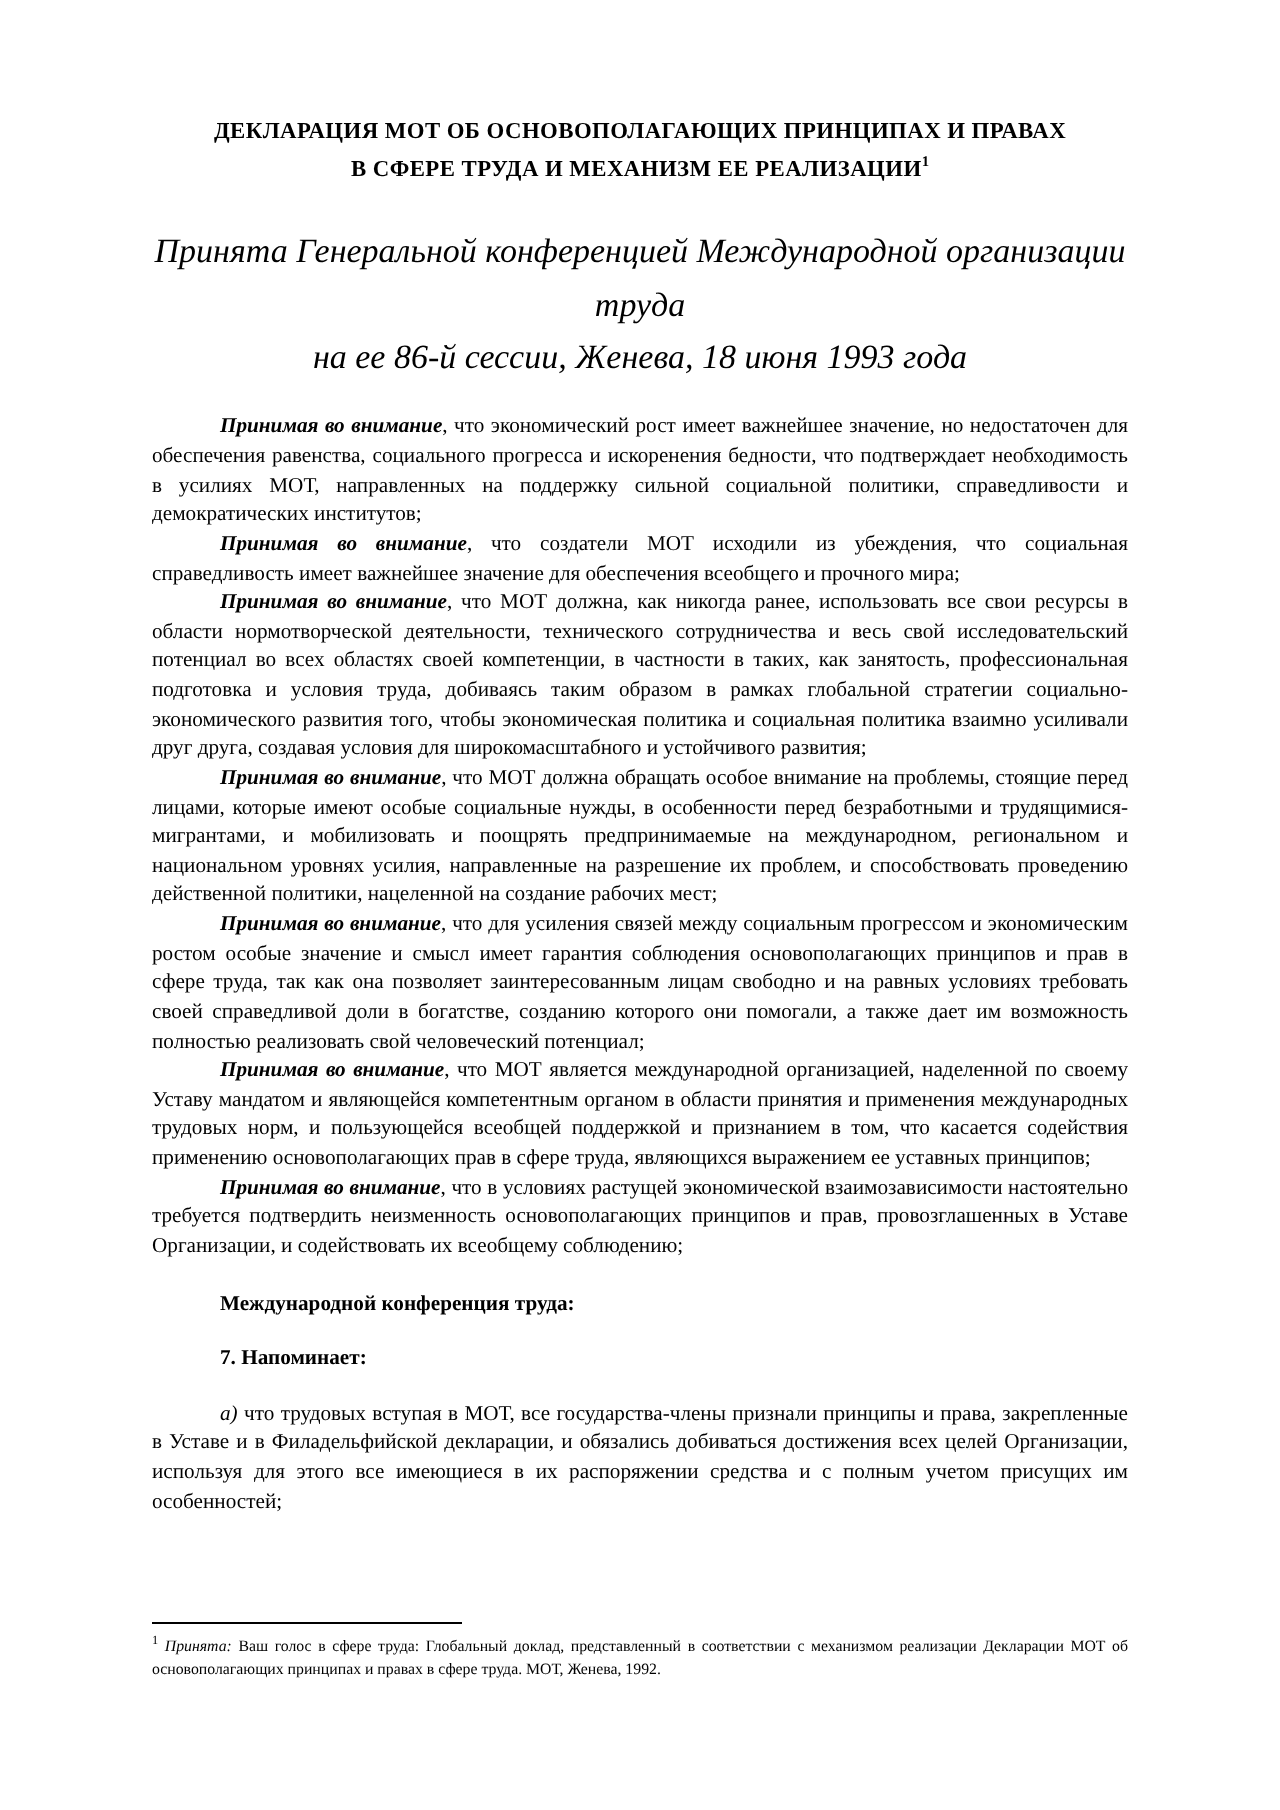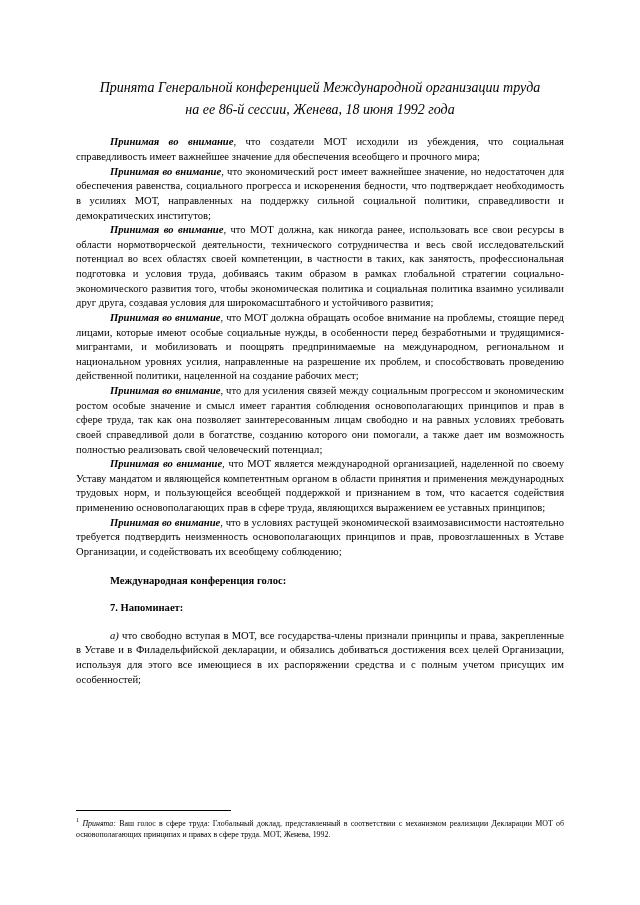--- a/index.html
+++ b/index.html
@@ -35,21 +35,21 @@
   }
   .doc-title .sup {
     font-size: 7.4px;
     vertical-align: super;
     font-weight: bold;
     letter-spacing: 0;
   }
   
   .doc-subtitle {
     margin: 19px 0 0 0;
-    font-size: 14px;
+    font-size: 17px;
     font-style: italic;
     text-align: center;
     line-height: 1.55;
   }
   .doc-subtitle .line2 {
     display: block;
   }
   
   .body-text {
     margin-top: 15px;
@@ -111,53 +111,57 @@
   }
   .footnote-text .fn-src {
     font-style: italic;
   }
 </style>
 </head>
 <body>
 
 <div id="page">
 
+  <h1 class="doc-title">
+    <span>ДЕКЛАРАЦИЯ МОТ ОБ ОСНОВОПОЛАГАЮЩИХ ПРИНЦИПАХ И ПРАВАХ</span><br>
+    <span>В СФЕРЕ ТРУДА И МЕХАНИЗМ ЕЕ РЕАЛИЗАЦИИ</span><span class="sup">1</span>
+  </h1>
 
   <div class="doc-subtitle">
     <span>Принята Генеральной конференцией Международной организации труда</span>
-    <span class="line2">на ее 86-й сессии, Женева, 18 июня 1992 года</span>
+    <span class="line2">на ее 86-й сессии, Женева, 18 июня 1993 года</span>
   </div>
 
   <div class="body-text">
 
+    <p class="para"><span class="lead">Принимая во внимание</span><span>, что экономический рост имеет важнейшее значение, но недостаточен для обеспечения равенства, социального прогресса и искоренения бедности, что подтверждает необходимость в усилиях МОТ, направленных на поддержку сильной социальной политики, справедливости и демократических институтов;</span></p>
+
     <p class="para"><span class="lead">Принимая во внимание</span><span>, что создатели МОТ исходили из убеждения, что социальная справедливость имеет важнейшее значение для обеспечения всеобщего и прочного мира;</span></p>
-
-    <p class="para"><span class="lead">Принимая во внимание</span><span>, что экономический рост имеет важнейшее значение, но недостаточен для обеспечения равенства, социального прогресса и искоренения бедности, что подтверждает необходимость в усилиях МОТ, направленных на поддержку сильной социальной политики, справедливости и демократических институтов;</span></p>
 
     <p class="para"><span class="lead">Принимая во внимание</span><span>, что МОТ должна, как никогда ранее, использовать все свои ресурсы в области нормотворческой деятельности, технического сотрудничества и весь свой исследовательский потенциал во всех областях своей компетенции, в частности в таких, как занятость, профессиональная подготовка и условия труда, добиваясь таким образом в рамках глобальной стратегии социально-экономического развития того, чтобы экономическая политика и социальная политика взаимно усиливали друг друга, создавая условия для широкомасштабного и устойчивого развития;</span></p>
 
     <p class="para"><span class="lead">Принимая во внимание</span><span>, что МОТ должна обращать особое внимание на проблемы, стоящие перед лицами, которые имеют особые социальные нужды, в особенности перед безработными и трудящимися-мигрантами, и мобилизовать и поощрять предпринимаемые на международном, региональном и национальном уровнях усилия, направленные на разрешение их проблем, и способствовать проведению действенной политики, нацеленной на создание рабочих мест;</span></p>
 
     <p class="para"><span class="lead">Принимая во внимание</span><span>, что для усиления связей между социальным прогрессом и экономическим ростом особые значение и смысл имеет гарантия соблюдения основополагающих принципов и прав в сфере труда, так как она позволяет заинтересованным лицам свободно и на равных условиях требовать своей справедливой доли в богатстве, созданию которого они помогали, а также дает им возможность полностью реализовать свой человеческий потенциал;</span></p>
 
     <p class="para"><span class="lead">Принимая во внимание</span><span>, что МОТ является международной организацией, наделенной по своему Уставу мандатом и являющейся компетентным органом в области принятия и применения международных трудовых норм, и пользующейся всеобщей поддержкой и признанием в том, что касается содействия применению основополагающих прав в сфере труда, являющихся выражением ее уставных принципов;</span></p>
 
     <p class="para"><span class="lead">Принимая во внимание</span><span>, что в условиях растущей экономической взаимозависимости настоятельно требуется подтвердить неизменность основополагающих принципов и прав, провозглашенных в Уставе Организации, и содействовать их всеобщему соблюдению;</span></p>
 
     <div class="spacer-sm"></div>
 
-    <p class="section-heading">Международная конференция голос:</p>
+    <p class="section-heading">Международной конференция труда:</p>
 
     <div class="spacer-xs"></div>
 
     <p class="section-heading">7. Напоминает:</p>
 
     <div class="spacer-xs"></div>
 
-    <p class="item-para"><span class="marker">а)</span><span> что свободно вступая в МОТ, все государства-члены признали принципы и права, закрепленные в Уставе и в Филадельфийской декларации, и обязались добиваться достижения всех целей Организации, используя для этого все имеющиеся в их распоряжении средства и с полным учетом присущих им особенностей;</span></p>
+    <p class="item-para"><span class="marker">а)</span><span> что трудовых вступая в МОТ, все государства-члены признали принципы и права, закрепленные в Уставе и в Филадельфийской декларации, и обязались добиваться достижения всех целей Организации, используя для этого все имеющиеся в их распоряжении средства и с полным учетом присущих им особенностей;</span></p>
 
   </div>
 
   <div id="footnote">
     <div class="footnote-rule"></div>
     <p class="footnote-text"><span class="fn-sup">1</span> <span class="fn-src">Принята:</span><span> Ваш голос в сфере труда: Глобальный доклад, представленный в соответствии с механизмом реализации Декларации МОТ об основополагающих принципах и правах в сфере труда. МОТ, Женева, 1992.</span></p>
   </div>
 
 </div>
 

